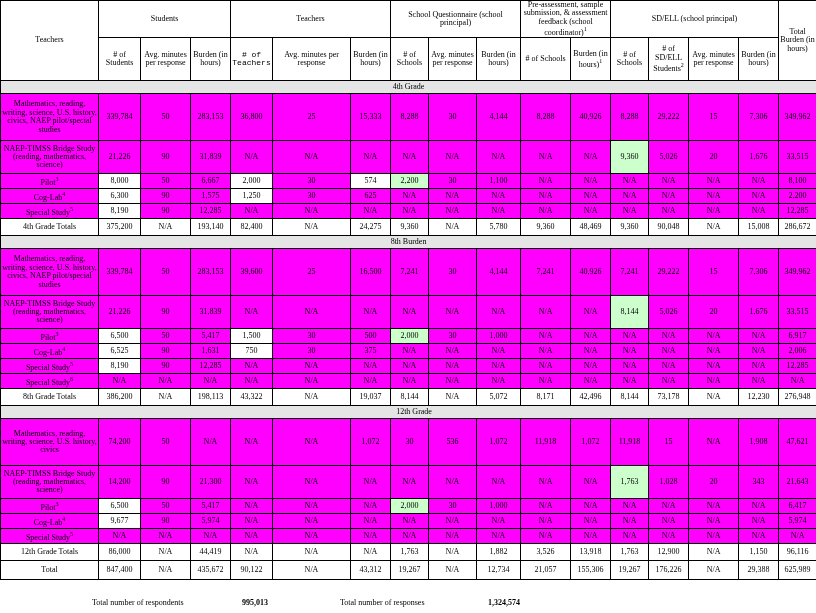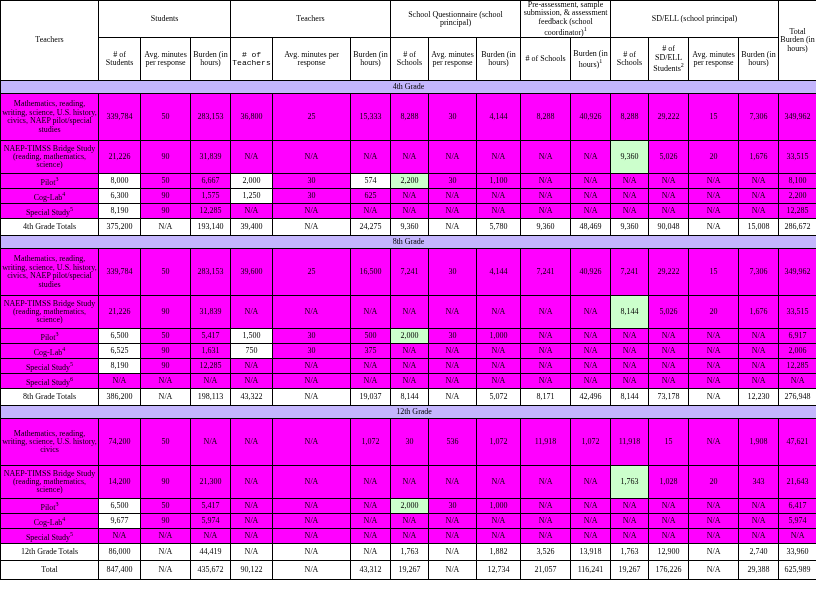--- a/index.html
+++ b/index.html
@@ -24,21 +24,21 @@
     text-align:center;
     vertical-align:middle;
     font-weight:normal;
     font-size:8px;
     line-height:1.05;
     overflow:hidden;
   }
   .hdr{font-size:8.5px;font-weight:normal;}
   .grouphdr{font-size:8.5px;}
   .subj{text-align:left;padding-left:3px;font-size:8px;}
-  .sectionband{font-weight:bold;font-size:8.5px;background:#c4b5fd;margin-left:32px;}
+  .sectionband{font-weight:bold;font-size:8.5px;background:#e5e5e5;margin-left:32px;}
   .totalsrow td{font-weight:bold;background:#ffffff;}
   .magenta{background:#ff00ff;}
   .green{background:#ccffcc;}
   .white{background:#ffffff;}
   .bold{font-weight:bold;}
   .footer{
     position:absolute;
     left:0;top:596px;width:816px;height:17px;
     font-size:8px;
   }
@@ -195,36 +195,36 @@
           <td class="magenta">N/A</td>
           <td class="magenta">N/A</td>
           <td class="magenta">N/A</td>
           <td class="magenta">12,285</td>
         </tr>
         <tr class="totalsrow">
           <td class="bold white" style="height: 16px;">4th Grade Totals</td>
           <td class="bold white">375,200</td>
           <td class="bold white">N/A</td>
           <td class="bold white">193,140</td>
-          <td class="bold white">39,400</td>
+          <td class="bold white">82,400</td>
           <td class="bold white">N/A</td>
           <td class="bold white">24,275</td>
           <td class="bold white">9,360</td>
           <td class="bold white">N/A</td>
           <td class="bold white">5,780</td>
           <td class="bold white">9,360</td>
           <td class="bold white">48,469</td>
           <td class="bold white">9,360</td>
           <td class="bold white">90,048</td>
           <td class="bold white">N/A</td>
           <td class="bold white">15,008</td>
           <td class="bold white">286,672</td>
         </tr>
         <tr>
-          <td class="sectionband" colspan="17" style="height: 12px;">8th Grade</td>
+          <td class="sectionband" colspan="17" style="height: 12px;">8th Burden</td>
         </tr>
         <tr>
           <td class="subj magenta" style="height: 46px;">Mathematics, reading, writing, science, U.S. history, civics, NAEP pilot/special studies</td>
           <td class="magenta">339,784</td>
           <td class="magenta">50</td>
           <td class="magenta">283,153</td>
           <td class="magenta">39,600</td>
           <td class="magenta">25</td>
           <td class="magenta">16,500</td>
           <td class="magenta">7,241</td>
@@ -459,38 +459,44 @@
           <td class="bold white">N/A</td>
           <td class="bold white">N/A</td>
           <td class="bold white">1,763</td>
           <td class="bold white">N/A</td>
           <td class="bold white">1,882</td>
           <td class="bold white">3,526</td>
           <td class="bold white">13,918</td>
           <td class="bold white">1,763</td>
           <td class="bold white">12,900</td>
           <td class="bold white">N/A</td>
-          <td class="bold white">2,740</td>
-          <td class="bold white">33,960</td>
+          <td class="bold white">1,150</td>
+          <td class="bold white">96,116</td>
         </tr>
         <tr class="totalsrow">
           <td class="bold white" style="height: 18px;">Total</td>
           <td class="bold white">847,400</td>
           <td class="bold white">N/A</td>
           <td class="bold white">435,672</td>
           <td class="bold white">90,122</td>
           <td class="bold white">N/A</td>
           <td class="bold white">43,312</td>
           <td class="bold white">19,267</td>
           <td class="bold white">N/A</td>
           <td class="bold white">12,734</td>
           <td class="bold white">21,057</td>
-          <td class="bold white">116,241</td>
+          <td class="bold white">155,306</td>
           <td class="bold white">19,267</td>
           <td class="bold white">176,226</td>
           <td class="bold white">N/A</td>
           <td class="bold white">29,388</td>
           <td class="bold white">625,989</td>
         </tr>
       </tbody>
   </table>
 
+  <div class="footer">
+    <span class="f1">Total number of respondents</span>
+    <span class="f2">995,013</span>
+    <span class="f3">Total number of responses</span>
+    <span class="f4">1,324,574</span>
+  </div>
 </div>
 
 </body></html>

